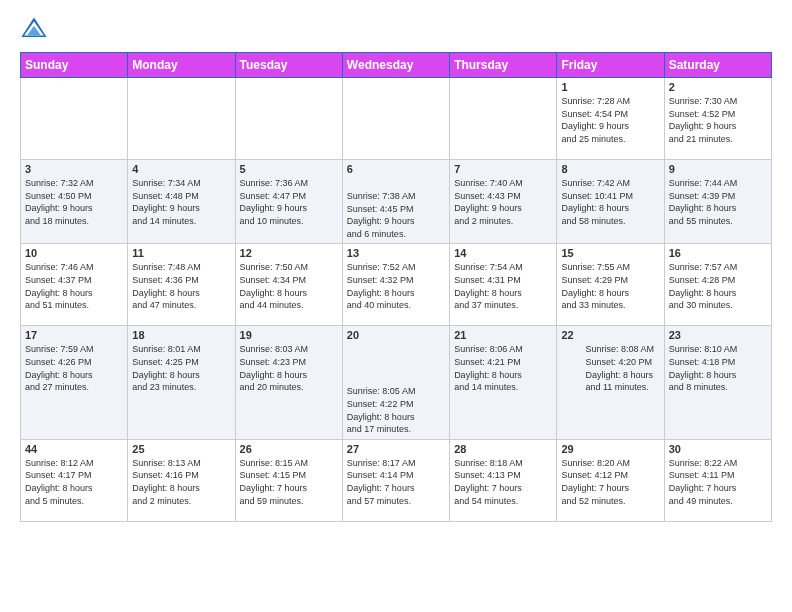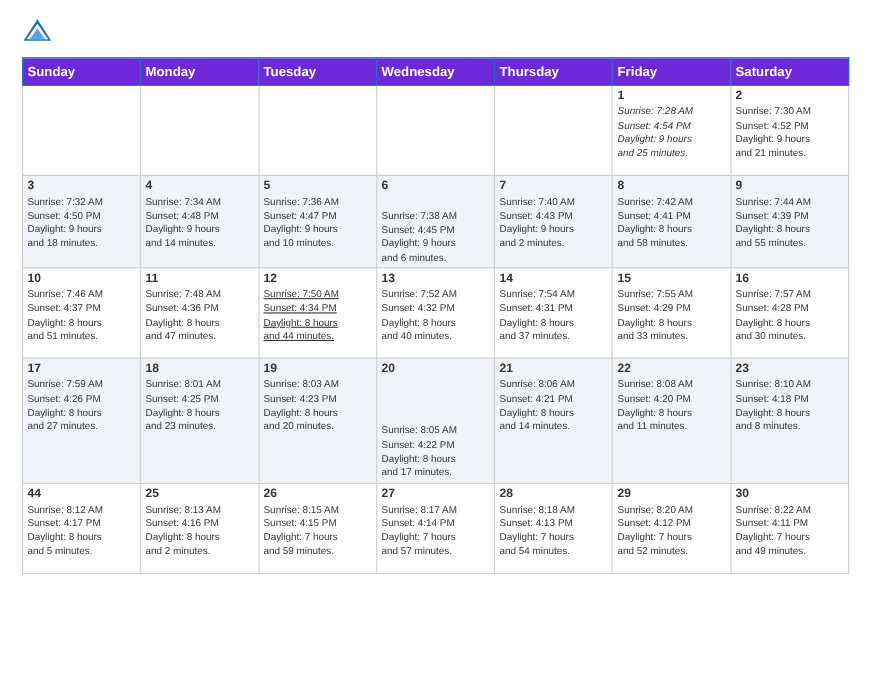--- a/index.html
+++ b/index.html
@@ -51,21 +51,21 @@
     .subtitle {
       font-size: 14px;
       color: #555;
     }
     .calendar {
       width: 100%;
       border-collapse: collapse;
       table-layout: fixed;
     }
     .calendar th {
-      background: #6d28d9;
+      background: #d946ef;
       color: #fff;
       font-size: 12px;
       font-weight: bold;
       padding: 5px 4px;
       text-align: left;
       border: 1px solid #1a6fbb;
     }
     .calendar td {
       border: 1px solid #ccc;
       vertical-align: top;
@@ -132,21 +132,21 @@
     </thead>
     <tbody id="calendar-body">
     <tr>
           <td class="empty-cell"></td>
           <td class="empty-cell"></td>
           <td class="empty-cell"></td>
           <td class="empty-cell"></td>
           <td class="empty-cell"></td>
           <td>
             <span class="day-num">1</span>
-            <div class="day-info" style="white-space: pre-line; font-style: italic;">Sunrise: 7:28 AM
+            <div class="day-info" style="white-space: pre-line;">Sunrise: 7:28 AM
 Sunset: 4:54 PM
 Daylight: 9 hours
 and 25 minutes.</div>
           </td>
           <td>
             <span class="day-num">2</span>
             <div class="day-info" style="white-space: pre-line;">Sunrise: 7:30 AM
 Sunset: 4:52 PM
 Daylight: 9 hours
 and 21 minutes.</div>
@@ -184,21 +184,21 @@
           <td>
             <span class="day-num">7</span>
             <div class="day-info" style="white-space: pre-line;">Sunrise: 7:40 AM
 Sunset: 4:43 PM
 Daylight: 9 hours
 and 2 minutes.</div>
           </td>
           <td>
             <span class="day-num">8</span>
             <div class="day-info" style="white-space: pre-line;">Sunrise: 7:42 AM
-Sunset: 4:41 PM
+Sunset: 10:41 PM
 Daylight: 8 hours
 and 58 minutes.</div>
           </td>
           <td>
             <span class="day-num">9</span>
             <div class="day-info" style="white-space: pre-line;">Sunrise: 7:44 AM
 Sunset: 4:39 PM
 Daylight: 8 hours
 and 55 minutes.</div>
           </td>
@@ -213,21 +213,21 @@
           </td>
           <td>
             <span class="day-num">11</span>
             <div class="day-info" style="white-space: pre-line;">Sunrise: 7:48 AM
 Sunset: 4:36 PM
 Daylight: 8 hours
 and 47 minutes.</div>
           </td>
           <td>
             <span class="day-num">12</span>
-            <div class="day-info" style="white-space: pre-line; text-decoration: underline;">Sunrise: 7:50 AM
+            <div class="day-info" style="white-space: pre-line;">Sunrise: 7:50 AM
 Sunset: 4:34 PM
 Daylight: 8 hours
 and 44 minutes.</div>
           </td>
           <td>
             <span class="day-num">13</span>
             <div class="day-info" style="white-space: pre-line;">Sunrise: 7:52 AM
 Sunset: 4:32 PM
 Daylight: 8 hours
 and 40 minutes.</div>
@@ -285,21 +285,21 @@
           </td>
           <td>
             <span class="day-num">21</span>
             <div class="day-info" style="white-space: pre-line;">Sunrise: 8:06 AM
 Sunset: 4:21 PM
 Daylight: 8 hours
 and 14 minutes.</div>
           </td>
           <td>
             <span class="day-num">22</span>
-            <div class="day-info" style="white-space: pre-line;">Sunrise: 8:08 AM
+            <div class="day-info" style="white-space: pre-line; margin-left: 24px;">Sunrise: 8:08 AM
 Sunset: 4:20 PM
 Daylight: 8 hours
 and 11 minutes.</div>
           </td>
           <td>
             <span class="day-num">23</span>
             <div class="day-info" style="white-space: pre-line;">Sunrise: 8:10 AM
 Sunset: 4:18 PM
 Daylight: 8 hours
 and 8 minutes.</div>

